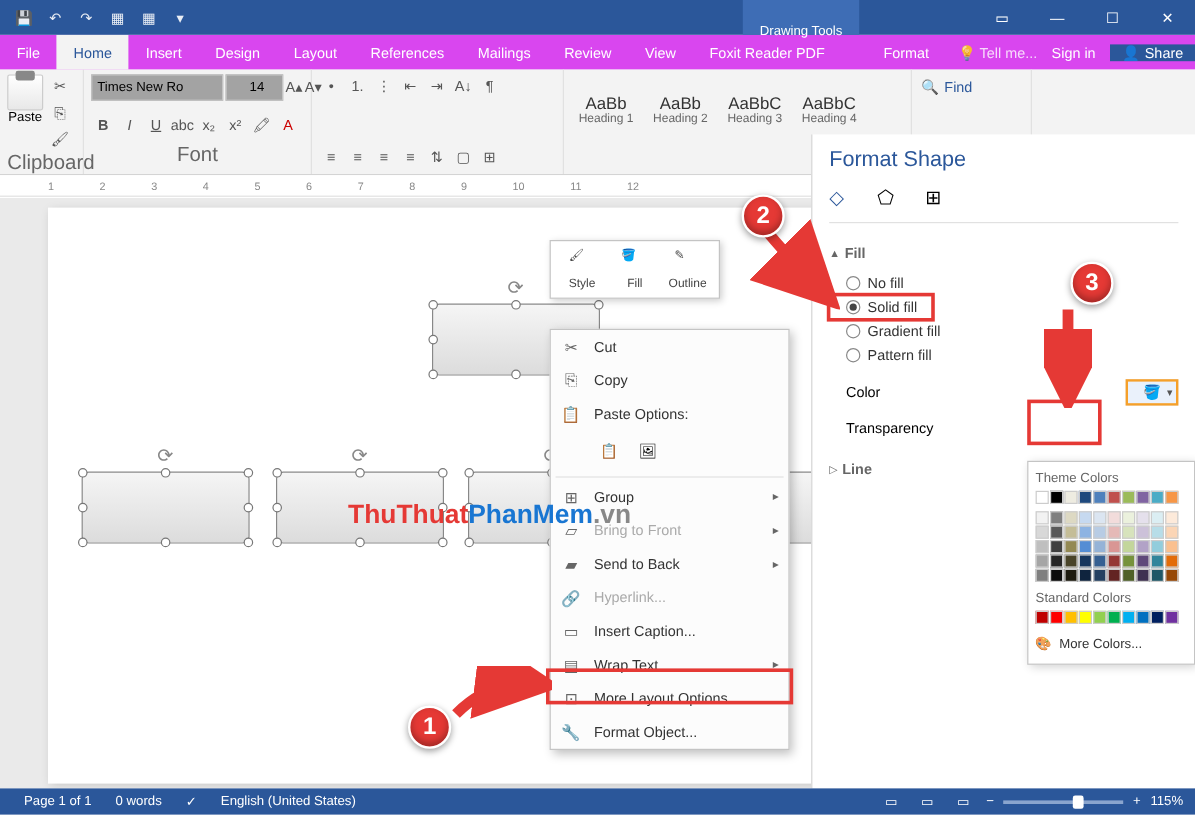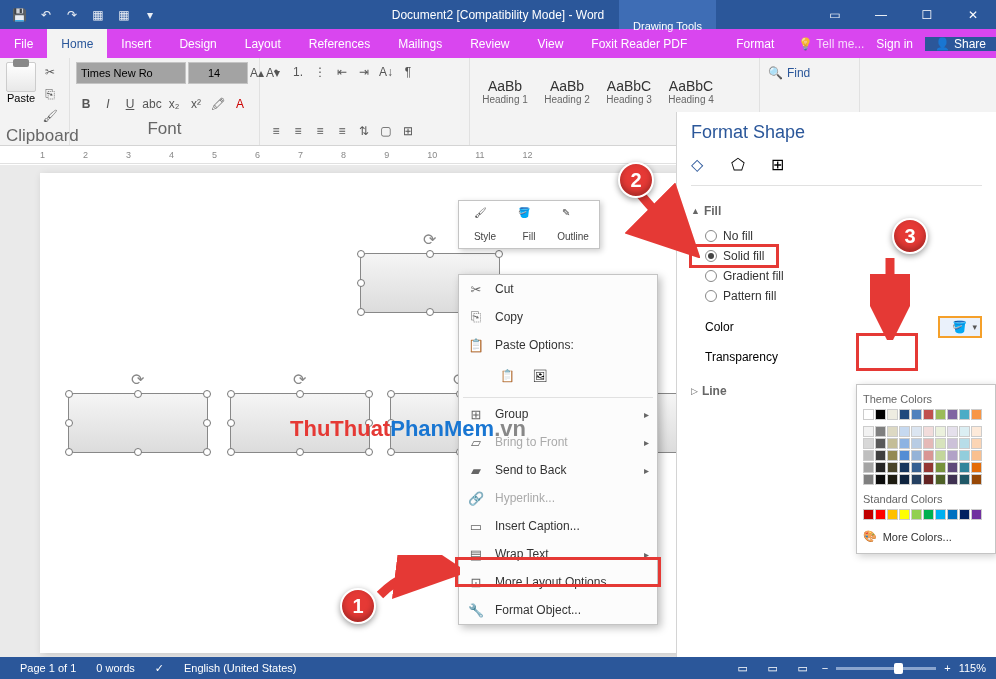--- a/index.html
+++ b/index.html
@@ -22,21 +22,21 @@
 .rgroup{border-right:1px solid #e1e1e1;padding:4px 6px;display:flex;flex-direction:column;justify-content:space-between;height:100%;}
 .rgroup-label{text-align:center;font-size:17px;color:#666;padding-bottom:2px;}
 .clip{width:70px;}
 .paste-btn{display:flex;flex-direction:column;align-items:center;font-size:11px;}
 .paste-icon{width:30px;height:30px;background:linear-gradient(#fff,#e8e8e8);border:1px solid #ccc;border-radius:2px;position:relative;}
 .paste-icon::before{content:"";position:absolute;top:-4px;left:6px;width:16px;height:8px;background:#888;border-radius:2px;}
 .font-area{width:190px;}
 .font-row{display:flex;gap:2px;align-items:center;}
 .font-sel{border:1px solid #c4c4c4;background:#a3a3a3;font-size:11px;padding:2px 4px;height:22px;}
 .fname{width:110px;}
-.fsize{width:60px;padding-left:19px;}
+.fsize{width:48px;padding-left:19px;}
 .sm-btn{width:20px;height:20px;display:flex;align-items:center;justify-content:center;font-size:12px;color:#555;}
 .para-area{width:210px;}
 .styles-area{width:290px;display:flex;padding:4px;}
 .style-box{width:62px;height:58px;border:1px solid transparent;display:flex;flex-direction:column;align-items:center;justify-content:center;font-size:10px;color:#666;}
 .style-preview{font-size:14px;color:#333;}
 .editing-area{width:100px;padding:6px;font-size:12px;}
 .edit-row{display:flex;align-items:center;gap:4px;padding:2px;color:#2b579a;}
 .ruler{background:#fff;height:18px;border-bottom:1px solid #e1e1e1;display:flex;font-size:9px;color:#888;align-items:center;padding-left:40px;gap:38px;}
 .canvas{position:absolute;top:165px;left:0;right:0;bottom:22px;background:#eaeaea;overflow:hidden;}
 .page{position:absolute;left:40px;top:8px;width:700px;height:480px;background:#fff;box-shadow:2px 2px 8px rgba(0,0,0,.15);}
@@ -92,21 +92,20 @@
 
 <div class="titlebar">
   <div class="qat">
     <div class="qat-btn">💾</div>
     <div class="qat-btn">↶</div>
     <div class="qat-btn">↷</div>
     <div class="qat-btn">▦</div>
     <div class="qat-btn">▦</div>
     <div class="qat-btn">▾</div>
   </div>
-  <div class="title">Document2 [Compatibility Mode] - Word</div>
   <div class="tools-tab">Drawing Tools</div>
   <div class="titlebar-right">
     <div class="win-btn">▭</div>
     <div class="win-btn">—</div>
     <div class="win-btn">☐</div>
     <div class="win-btn">✕</div>
   </div>
 </div>
 
 <div class="ribbon-tabs">

